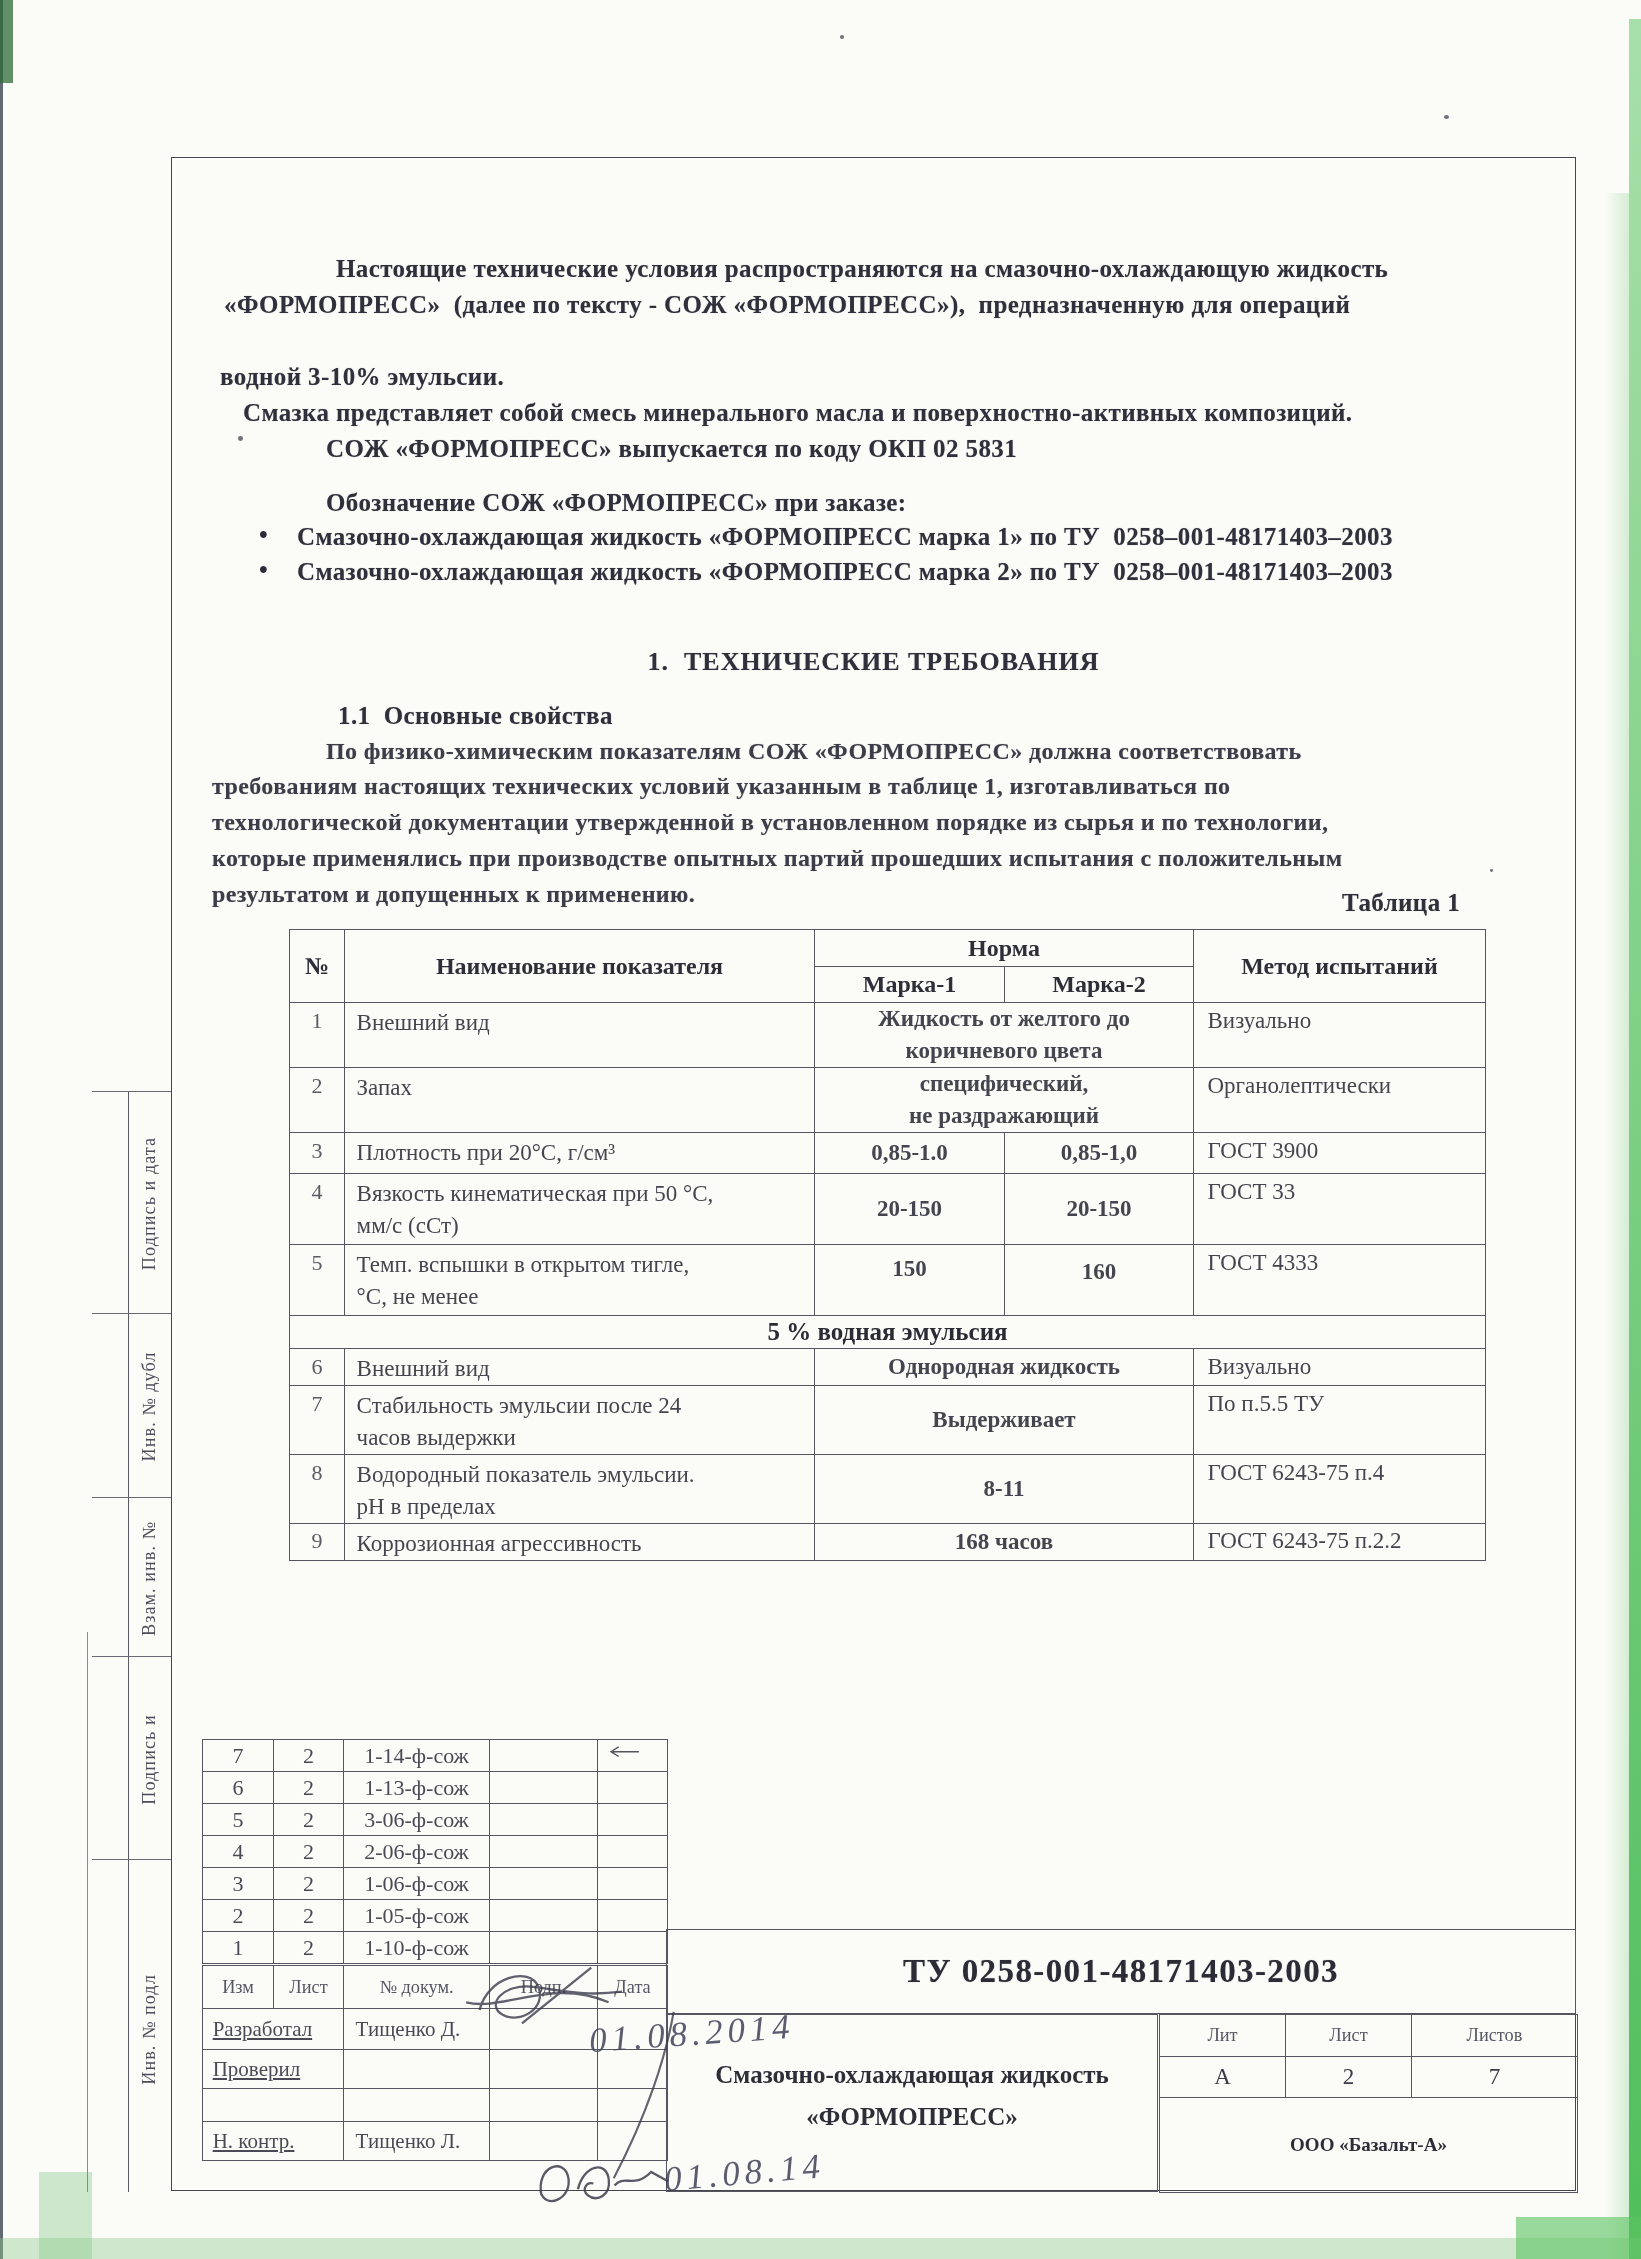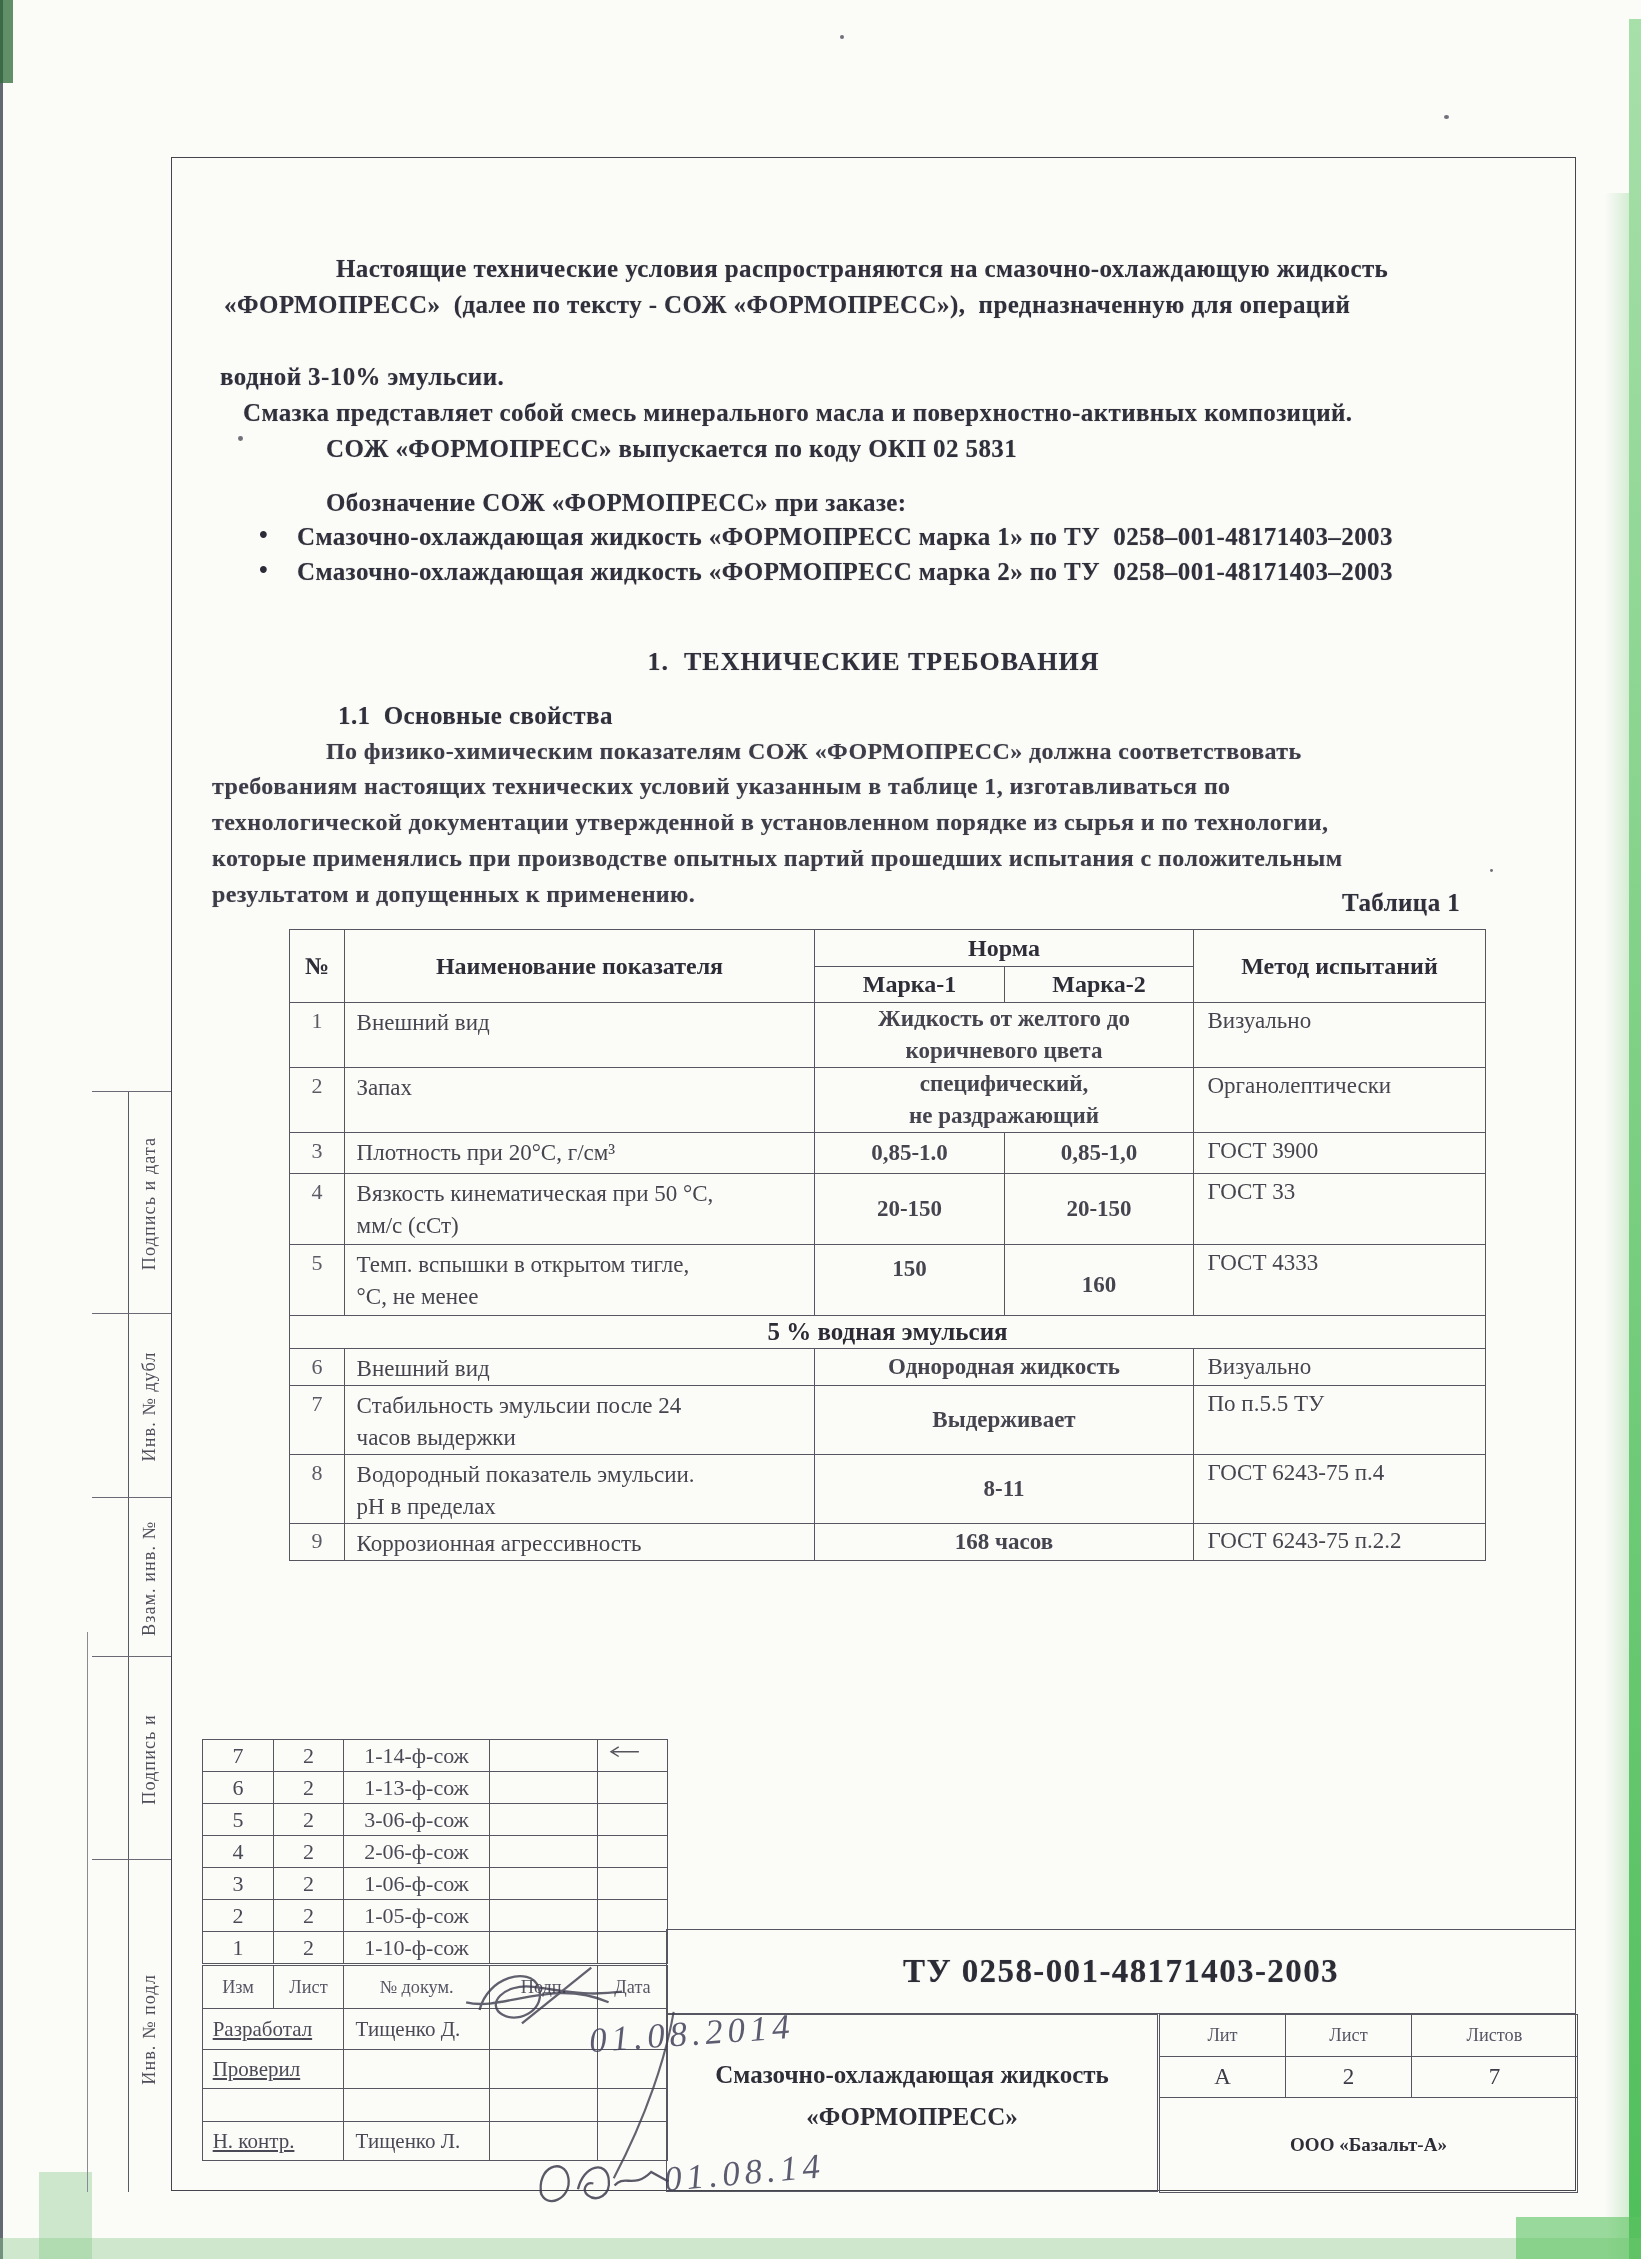--- a/index.html
+++ b/index.html
@@ -180,21 +180,21 @@
       <td class="valc">20-150</td>
       <td class="methc">ГОСТ 33</td>
     </tr>
     <tr style="height:71px">
       <td class="numc">5</td>
       <td class="namec">
         <div>Темп. вспышки в открытом тигле,</div>
         <div>°С, не менее</div>
       </td>
       <td class="valc" style="vertical-align:top;padding-top:7.7px;">150</td>
-      <td class="valc" style="vertical-align:top;padding-top:24px;">160</td>
+      <td class="valc" style="vertical-align:top;padding-top:11px;">160</td>
       <td class="methc">ГОСТ 4333</td>
     </tr>
     <tr style="height:33px">
       <td colspan="5" class="sectc">5 % водная эмульсия</td>
     </tr>
     <tr style="height:35px">
       <td class="numc">6</td>
       <td class="namec">Внешний вид</td>
       <td colspan="2" class="valc">Однородная жидкость</td>
       <td class="methc">Визуально</td>

